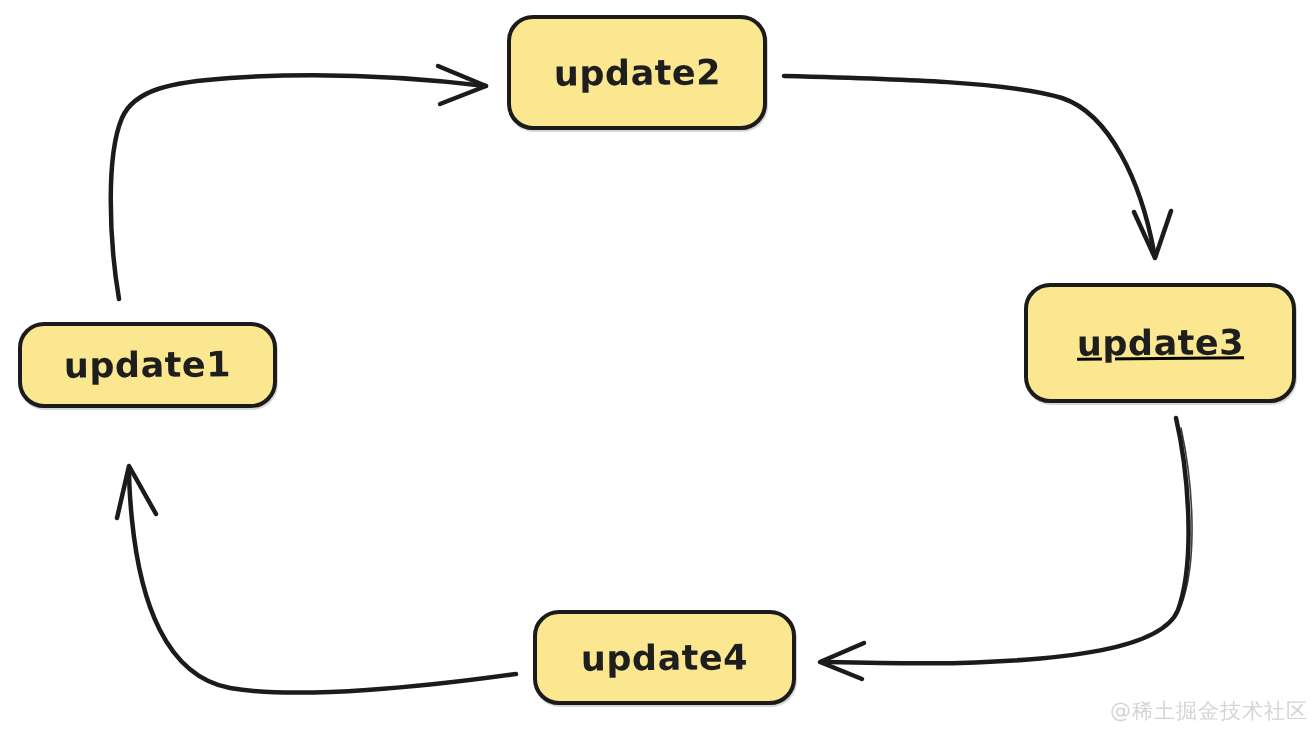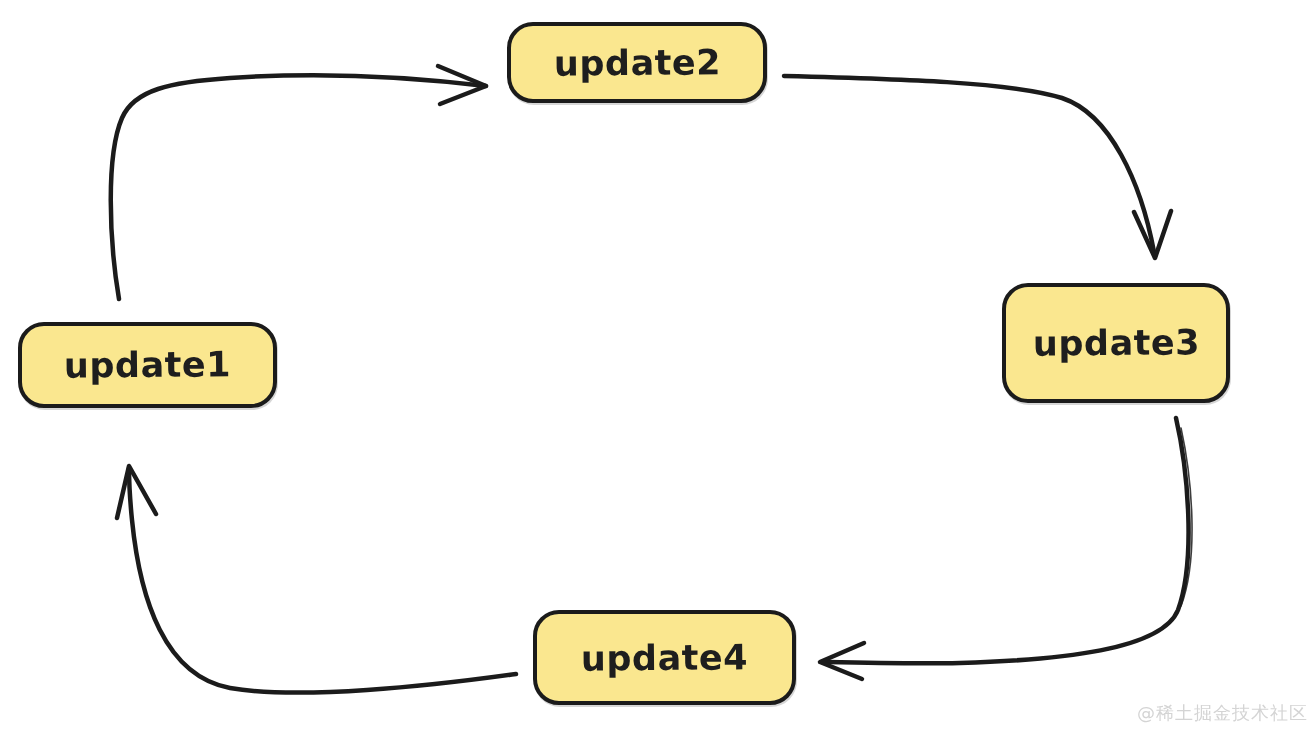--- a/index.html
+++ b/index.html
@@ -46,29 +46,29 @@
   }
   .node span {
     color: #1e1e1e;
     font-size: 35px;
     font-weight: 700;
     letter-spacing: 0.5px;
     transform: rotate(-0.5deg);
     white-space: nowrap;
   }
   .node-update1 { left: 18px;   top: 322px; width: 259px; height: 86px; }
-  .node-update2 { left: 507px;  top: 15px;  width: 260px; height: 81px; margin-top: 7px; }
-  .node-update3 { left: 1002px; top: 283px; width: 228px; height: 120px; }
+  .node-update2 { left: 507px;  top: 15px;  width: 260px; height: 115px; }
+  .node-update3 { left: 1024px; top: 283px; width: 272px; height: 120px; text-decoration: underline; }
   .node-update4 { left: 533px;  top: 610px; width: 263px; height: 95px; }
   .watermark {
     position: absolute;
     right: 8px;
     bottom: 5px;
     color: #d4d4d4;
-    font-size: 18px;
+    font-size: 21px;
     letter-spacing: 1px;
     user-select: none;
   }
 </style>
 </head>
 <body>
 
 <div class="canvas">
 
   <svg class="arrows" viewBox="0 0 1316 730" xmlns="http://www.w3.org/2000/svg">

